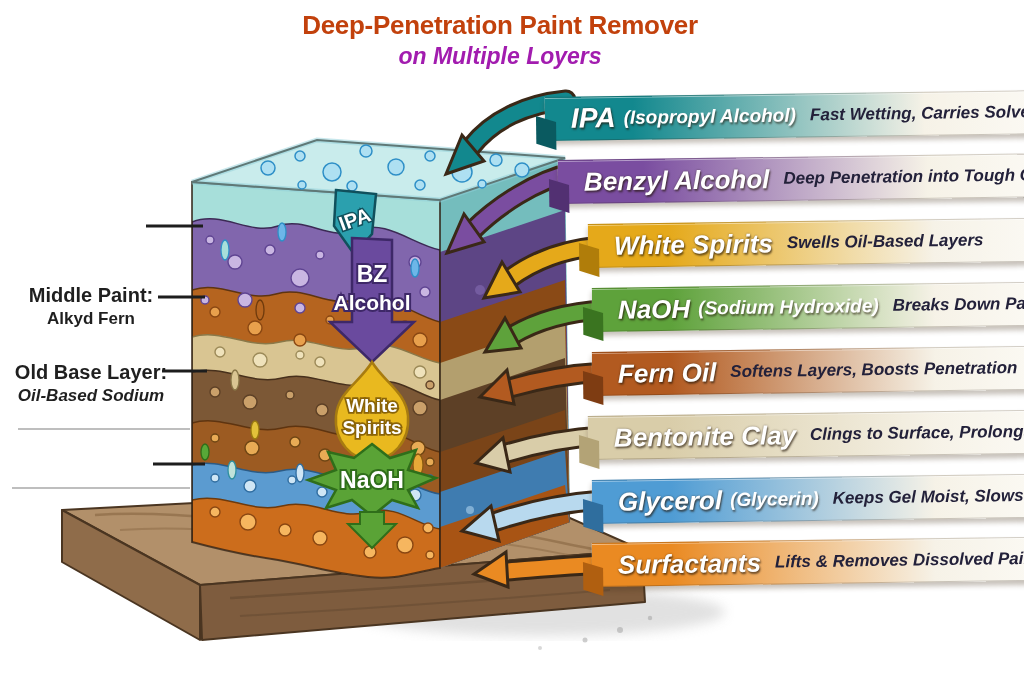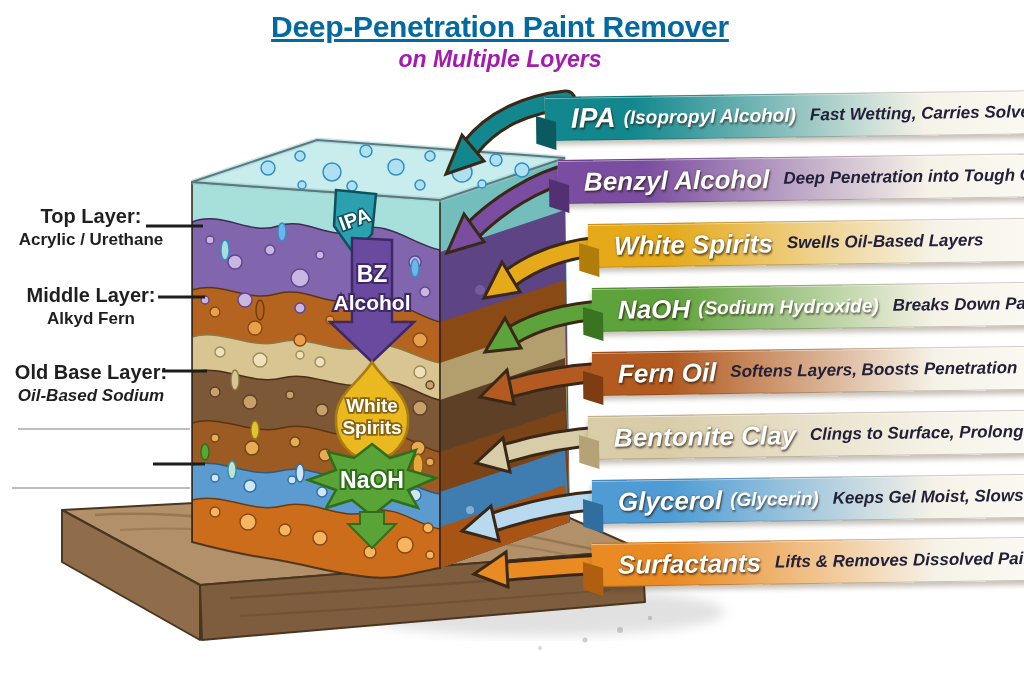--- a/index.html
+++ b/index.html
@@ -2,21 +2,21 @@
 <html><head>
 <meta charset="utf-8">
 <style>
   html,body{margin:0;padding:0;background:#ffffff;}
   .stage{position:relative;width:1024px;height:683px;overflow:hidden;background:#ffffff;
          font-family:"Liberation Sans",sans-serif;}
   svg{position:absolute;left:0;top:0;}
 
   
   .titlebox{position:absolute;left:0;top:10px;width:1000px;text-align:center;z-index:4;}
-  .title-main{font-size:30px;font-weight:800;color:#0369a1;letter-spacing:-0.3px;text-decoration:underline;}
+  .title-main{font-size:26px;font-weight:800;color:#c2410c;letter-spacing:-0.3px;}
   .title-sub{font-size:23px;font-weight:700;font-style:italic;color:#a21caf;margin-top:2px;}
 
   
   .llabel{position:absolute;width:170px;text-align:center;z-index:4;color:#1f1f1f;line-height:1.25;}
   .llabel .lt{font-size:20px;font-weight:800;}
   .llabel .ls{font-size:17px;font-weight:600;}
   .llabel .ls.it{font-style:italic;}
 
   
   .banner{position:absolute;right:-8px;height:44px;display:flex;align-items:center;
@@ -287,26 +287,22 @@
         <polygon points="474,574 508,587 506,552" style="fill:var(--c)" stroke="#3a2817" stroke-width="3"></polygon>
       </g>
     </g>
   </svg>
 
   <div class="titlebox">
     <div class="title-main">Deep-Penetration Paint Remover</div>
     <div class="title-sub">on Multiple Loyers</div>
   </div>
 
-  <div class="llabel" style="left:6px;top:204px;">
-    <div class="lt">Top Layer:</div>
-    <div class="ls">Acrylic / Urethane</div>
-  </div>
   <div class="llabel" style="left:6px;top:283px;">
-    <div class="lt">Middle Layer:</div>
+    <div class="lt">Middle Paint:</div>
     <div class="ls">Alkyd Fern</div>
   </div>
   <div class="llabel" style="left:6px;top:360px;">
     <div class="lt">Old Base Layer:</div>
     <div class="ls it">Oil-Based Sodium</div>
   </div>
 
   <div class="banner" style="left: 545px; top: 97px; --c: #12888e; --cd: #0a5a60;">
     <span class="bname" style="font-size:28px;">IPA</span>
     <span class="bparen">(Isopropyl Alcohol)</span>

